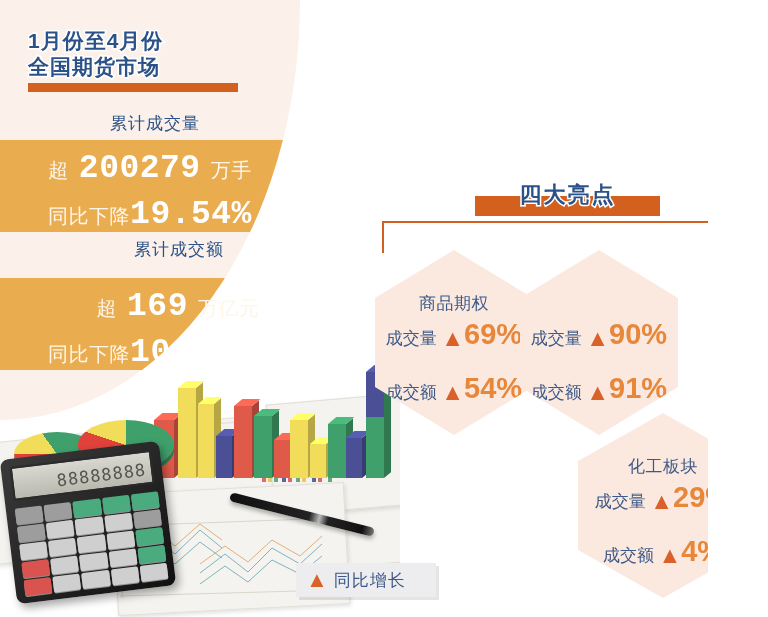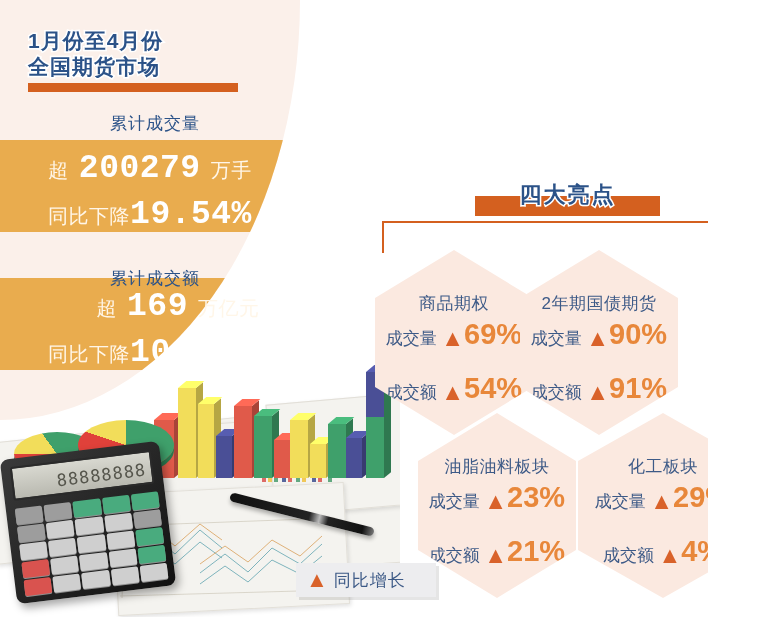--- a/index.html
+++ b/index.html
@@ -50,21 +50,21 @@
   .title-underline{
     margin-top:3px;width:210px;height:9px;background:#D4601F;
   }
 
   .band-label{
     position:absolute;width:310px;text-align:center;
     font-size:17px;color:#2B5288;font-weight:500;z-index:6;
     letter-spacing:1px;
   }
   .band-label.l1{top:112px;}
-  .band-label.l2{top:267px;}
+  .band-label.l2{top:238px;margin-left:24px;}
 
   .band-row{
     position:absolute;width:300px;text-align:center;color:#FFF6E8;z-index:6;
     white-space:nowrap;letter-spacing:0.5px;font-family:Liberation Mono, monospace;
   }
   .band-row .sm{font-size:20px;font-weight:500;}
   .band-row .bg{font-size:33px;font-weight:bold;color:#FFFFFF;}
   .band-row.r1{top:150px;}
   .band-row.r2{top:196px;}
   .band-row.r3{top:288px;padding-left:28px;}
@@ -373,42 +373,30 @@
       <span class="lbl">成交量</span>
       <span class="tri">▲</span><span class="val">69%</span>
     </div>
     <div class="hrow b">
       <span class="lbl">成交额</span>
       <span class="tri">▲</span><span class="val">54%</span>
     </div>
   </div>
 
   <div class="hex hexB">
-    <div class="hname">2年期国债期货</div>
     <div class="hrow a">
       <span class="lbl">成交量</span>
       <span class="tri">▲</span><span class="val">90%</span>
     </div>
     <div class="hrow b">
       <span class="lbl">成交额</span>
       <span class="tri">▲</span><span class="val">91%</span>
     </div>
   </div>
 
-  <div class="hex hexC">
-    <div class="hname">油脂油料板块</div>
-    <div class="hrow a">
-      <span class="lbl">成交量</span>
-      <span class="tri">▲</span><span class="val">23%</span>
-    </div>
-    <div class="hrow b">
-      <span class="lbl">成交额</span>
-      <span class="tri">▲</span><span class="val">21%</span>
-    </div>
-  </div>
 
   <div class="hex hexD">
     <div class="hname">化工板块</div>
     <div class="hrow a">
       <span class="lbl">成交量</span>
       <span class="tri">▲</span><span class="val">29%</span>
     </div>
     <div class="hrow b">
       <span class="lbl">成交额</span>
       <span class="tri">▲</span><span class="val">4%</span>

